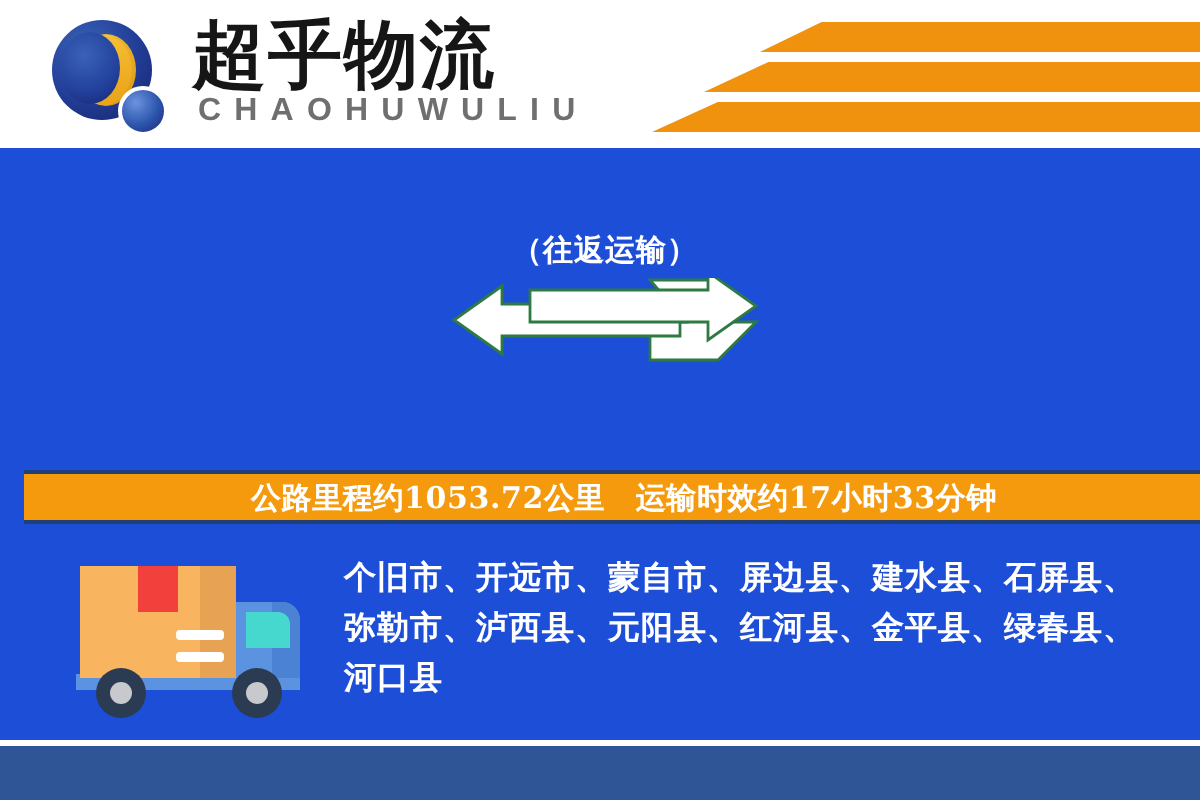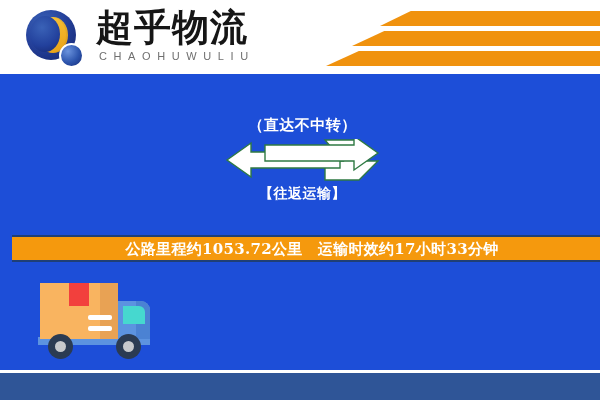--- a/index.html
+++ b/index.html
@@ -73,22 +73,22 @@
     font-family: "DejaVu Serif", "Liberation Serif", serif;
     font-size: 37px;
     font-weight: bold;
     color: #161616;
     letter-spacing: 1px;
     line-height: 42px;
     white-space: nowrap;
   }
   .brand-pinyin {
     font-family: "Liberation Sans", "DejaVu Sans", sans-serif;
-    font-size: 11px;
-    font-weight: normal;
+    font-size: 16px;
+    font-weight: bold;
     color: #6f6f6f;
     letter-spacing: 6.6px;
     line-height: 16px;
     padding-left: 3px;
     white-space: nowrap;
   }
 
   
   .stripes {
     position: absolute;
@@ -313,31 +313,30 @@
       <div class="stripe s1"></div>
       <div class="stripe s2"></div>
       <div class="stripe s3"></div>
     </div>
   </div>
 
   <div class="route">
 
 
     <div class="route-mid">
-      <div class="tag-direct">（直达不中转）</div>
+      <div class="tag-direct">（往返运输）</div>
 
       <div class="arrow-box">
         <svg width="155" height="42" viewBox="0 0 155 42" xmlns="http://www.w3.org/2000/svg">
           <polygon points="100,1 134,1 134,22 153,22 134,41 100,41 100,22 118,22" fill="#ffffff" stroke="#2f7a43" stroke-width="1.4" transform="translate(0,0) scale(1,1)" style="transform-origin:center"></polygon>
           <polygon points="2,21 26,4 26,13 115,13 115,29 26,29 26,38" fill="#ffffff" stroke="#2f7a43" stroke-width="1.4"></polygon>
           <polygon points="153,21 129,4 129,13 40,13 40,29 129,29 129,38" fill="#ffffff" stroke="#2f7a43" stroke-width="1.4" transform="translate(0,-7)"></polygon>
         </svg>
       </div>
 
-      <div class="tag-round">【往返运输】</div>
     </div>
 
   </div>
 
   <div class="info-bar">
     <span class="info-text">公路里程约1053.72公里　运输时效约17小时33分钟</span>
   </div>
 
   <div class="coverage">
 
@@ -348,18 +347,19 @@
       <div class="truck-tape"></div>
       <div class="truck-line l1"></div>
       <div class="truck-line l2"></div>
       <div class="truck-cab"></div>
       <div class="truck-cab-dark"></div>
       <div class="truck-window"></div>
       <div class="wheel w1"></div>
       <div class="wheel w2"></div>
     </div>
 
+    <div class="coverage-list">个旧市、开远市、蒙自市、屏边县、建水县、石屏县、弥勒市、泸西县、元阳县、红河县、金平县、绿春县、河口县</div>
   </div>
 
   <div class="bottom-divider"></div>
   <div class="bottom-strip"></div>
 
 </div>
 
 </body></html>

